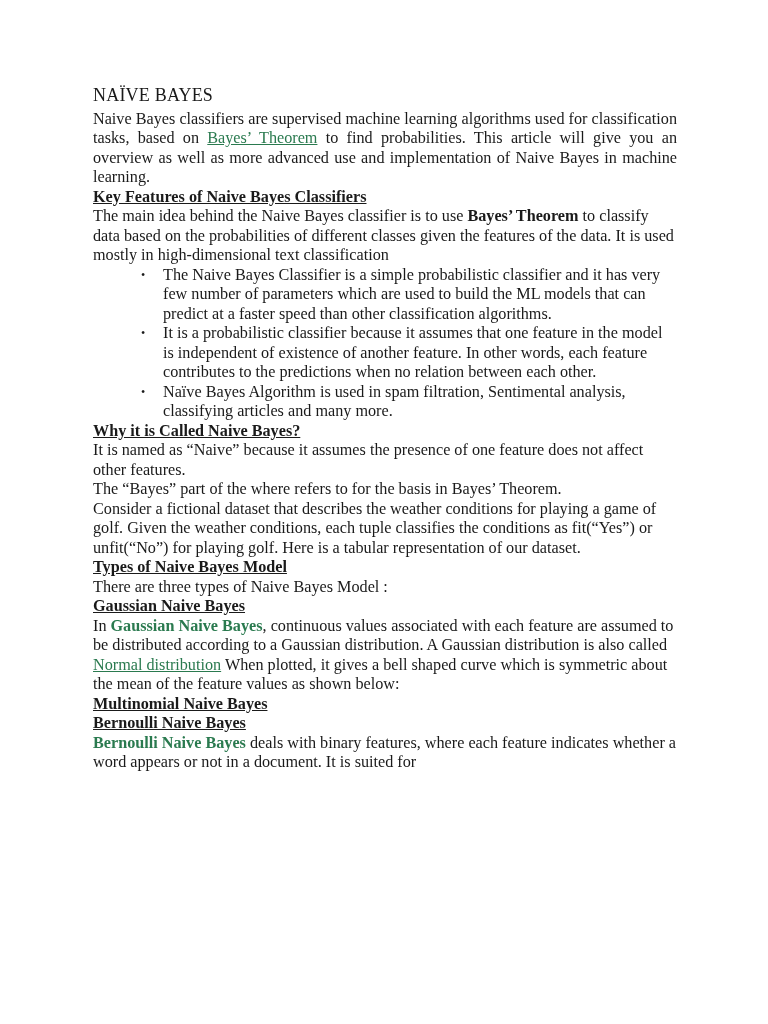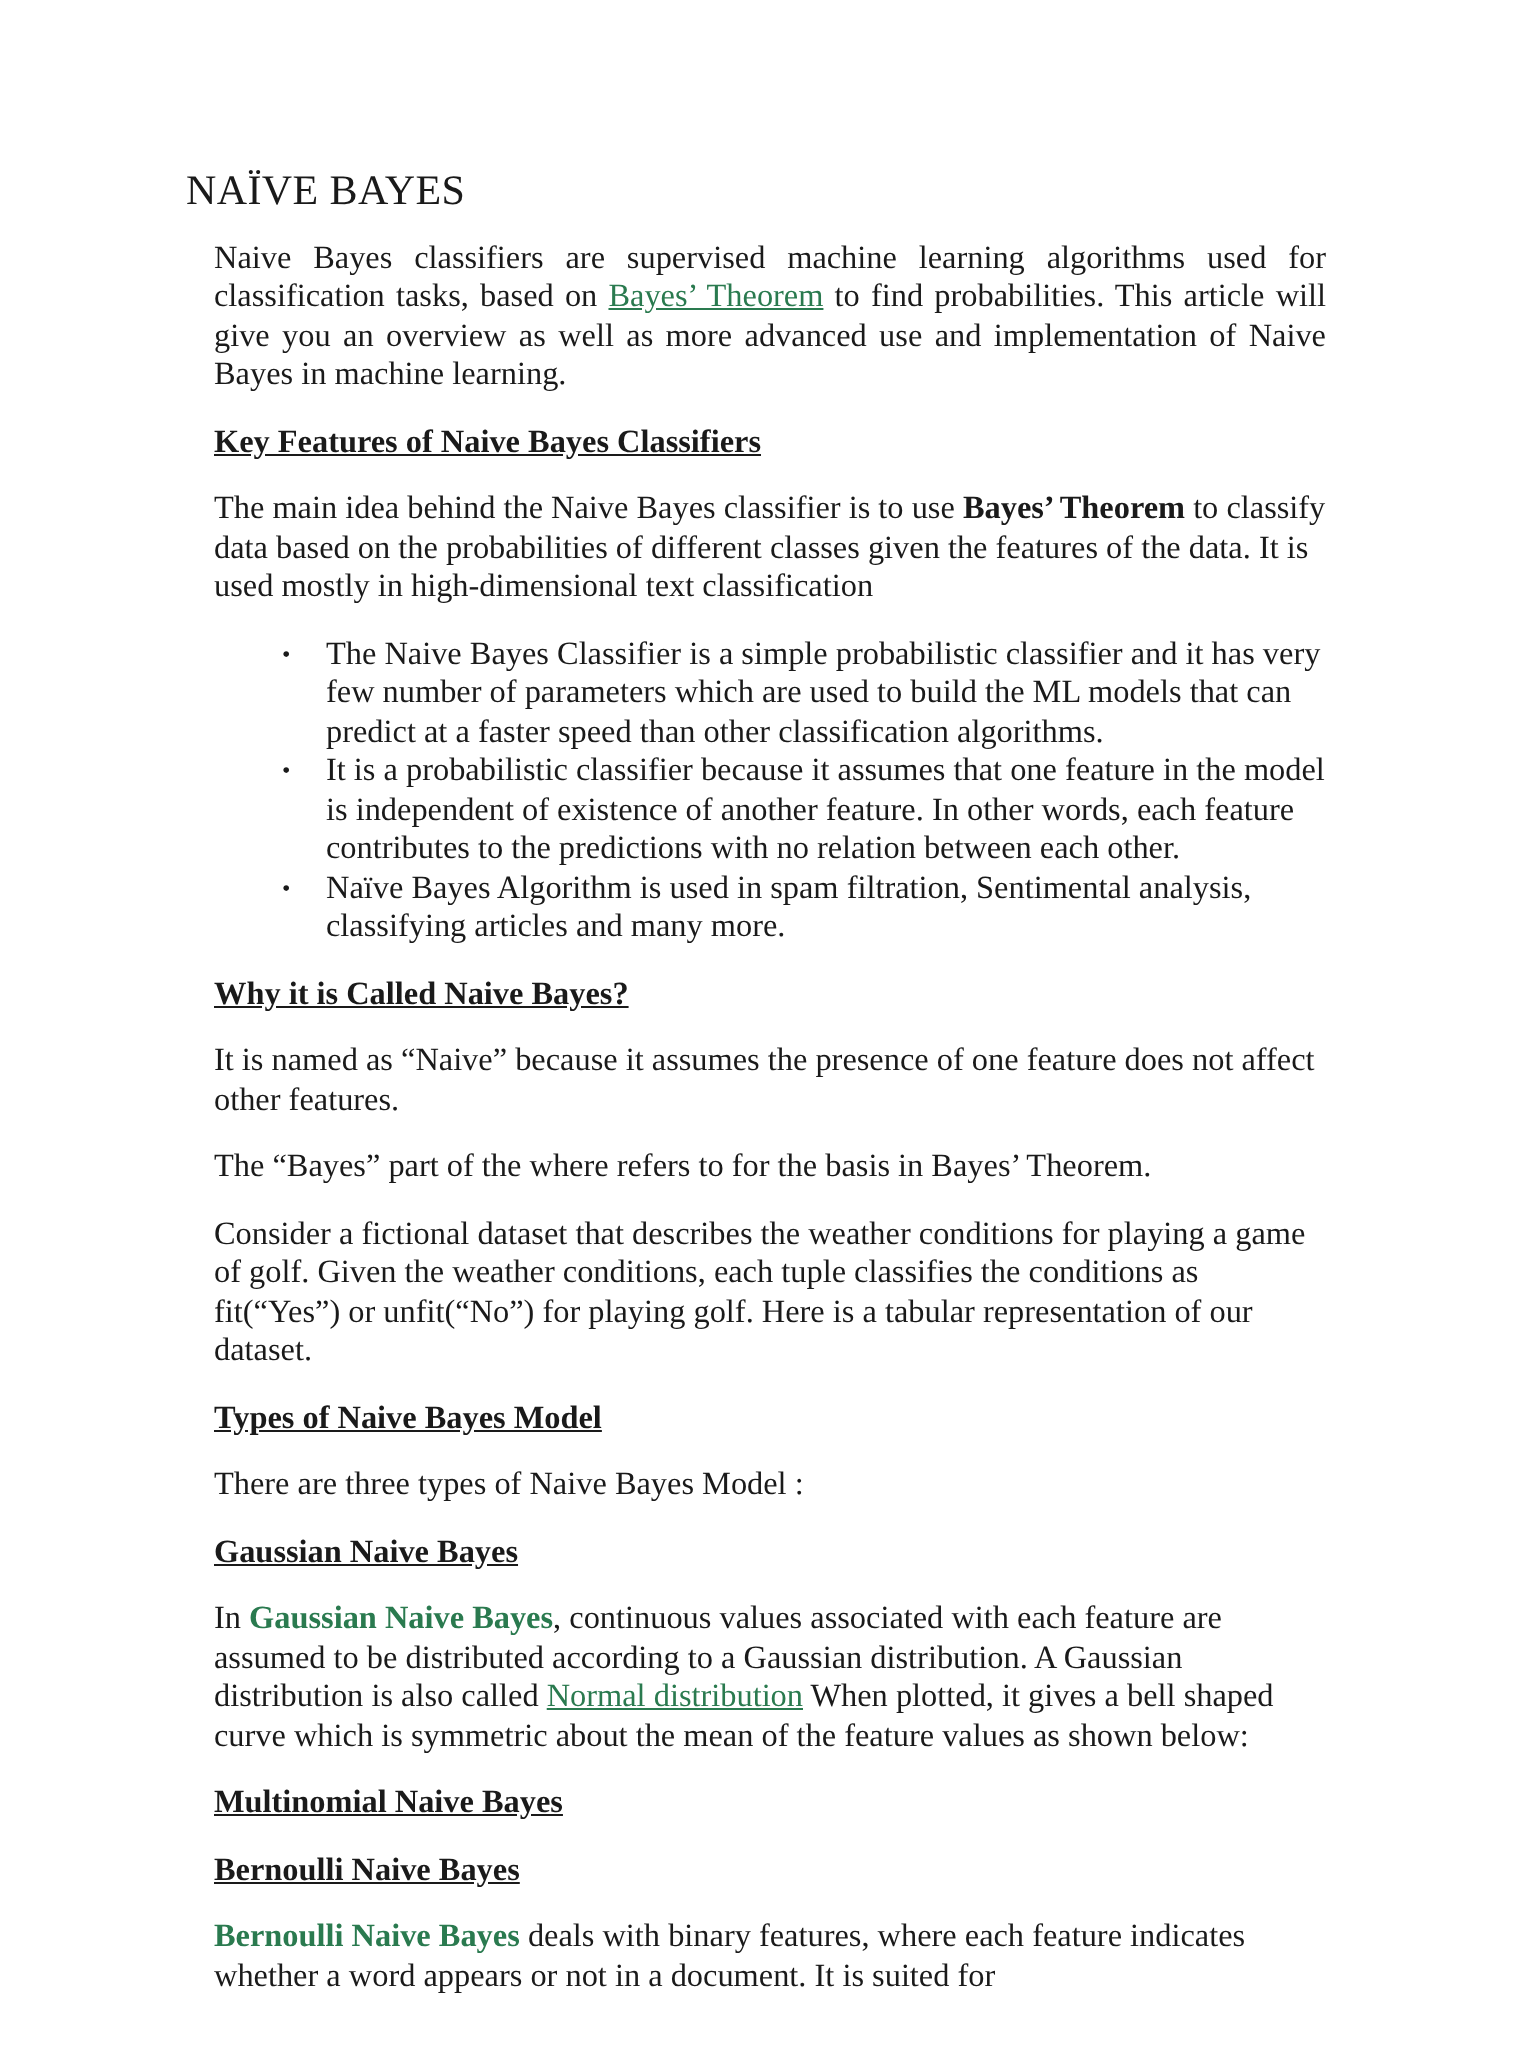--- a/index.html
+++ b/index.html
@@ -2,22 +2,22 @@
 <html><head>
 <meta charset="utf-8">
 <style>
   html, body { margin: 0; padding: 0; background: #ffffff; }
   body { width: 768px; height: 1024px; overflow: hidden; position: relative; }
   .page {
     position: absolute; left: 93px; top: 86px; width: 584px;
     font-family: "Liberation Serif", "DejaVu Serif", serif;
     font-size: 16.2px; line-height: 19.5px; color: #1a1a1a;
   }
-  .title { font-size: 21px; margin: 0 0 4px 0; letter-spacing: 0.2px; }
-  p { margin: 14px; }
+  .title { font-size: 18px; margin: 0 0 4px 0; letter-spacing: 0.2px; }
+  p { margin: 0; }
   .justify { text-align: justify; }
   .h { font-weight: bold; text-decoration: underline; }
   .link { color: #2a7a4f; text-decoration: underline; cursor: pointer; }
   .green-bold { color: #2a7a4f; font-weight: bold; }
   ul { margin: 0; padding: 0 0 0 70px; list-style: none; }
   li { position: relative; }
   li::before { content: "•"; position: absolute; left: -22px; font-size: 12px; }
 </style>
 </head>
 <body>
@@ -25,21 +25,21 @@
 <div class="page">
   <div class="title">NAÏVE BAYES</div>
 
   <p class="justify"><span>Naive Bayes classifiers are supervised machine learning algorithms used for classification tasks, based on </span><span class="link">Bayes’ Theorem</span><span> to find probabilities. This article will give you an overview as well as more advanced use and implementation of Naive Bayes in machine learning.</span></p>
 
   <p class="h">Key Features of Naive Bayes Classifiers</p>
   <p><span>The main idea behind the Naive Bayes classifier is to use </span><b>Bayes’ Theorem</b><span> to classify data based on the probabilities of different classes given the features of the data. It is used mostly in high-dimensional text classification</span></p>
 
   <ul>
     <li>The Naive Bayes Classifier is a simple probabilistic classifier and it has very few number of parameters which are used to build the ML models that can predict at a faster speed than other classification algorithms.</li>
-    <li>It is a probabilistic classifier because it assumes that one feature in the model is independent of existence of another feature. In other words, each feature contributes to the predictions with no relation between each other.</li>
+    <li>It is a probabilistic classifier because it assumes that one feature in the model is independent of existence of another feature. In other words, each feature contributes to the predictions when no relation between each other.</li>
     <li>Naïve Bayes Algorithm is used in spam filtration, Sentimental analysis, classifying articles and many more.</li>
   </ul>
 
   <p class="h">Why it is Called Naive Bayes?</p>
   <p>It is named as “Naive” because it assumes the presence of one feature does not affect other features.</p>
   <p>The “Bayes” part of the where refers to  for the basis in Bayes’ Theorem.</p>
   <p>Consider a fictional dataset that describes the weather conditions for playing a game of golf. Given the weather conditions, each tuple classifies the conditions as fit(“Yes”) or unfit(“No”) for playing golf. Here is a tabular representation of our dataset.</p>
 
   <p class="h">Types of Naive Bayes Model</p>
   <p>There are three types of Naive Bayes Model :</p>

